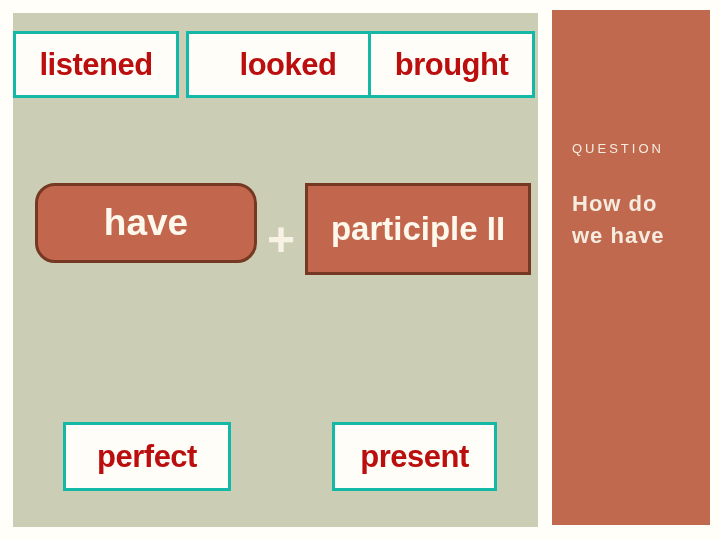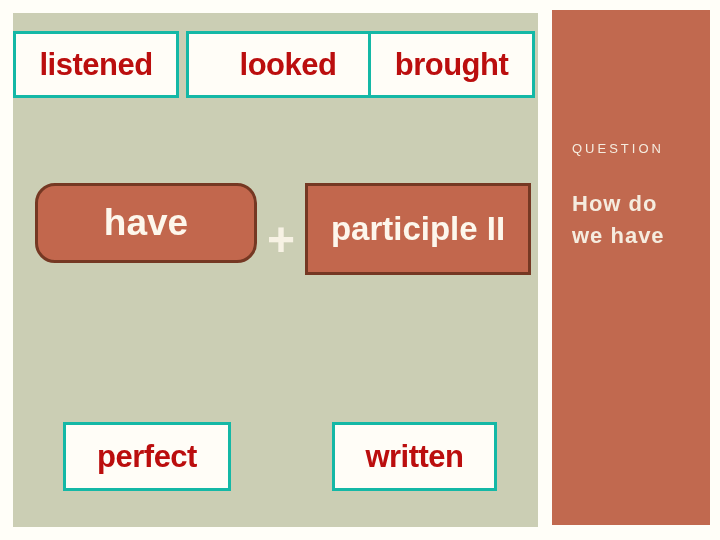--- a/index.html
+++ b/index.html
@@ -123,21 +123,21 @@
   </div>
   <div class="plus">+</div>
   <div class="fillbox" id="box-participle">
     <span>participle II</span>
   </div>
 
   <div class="wordbox" id="box-brought">
     <span>perfect</span>
   </div>
   <div class="wordbox" id="box-written">
-    <span>written</span>
+    <span>present</span>
   </div>
 
   <div class="sidebar">
     <div class="q-label">QUESTION</div>
     <div class="q-text">
       <div>How do</div>
       <div>we have</div>
     </div>
   </div>
 

